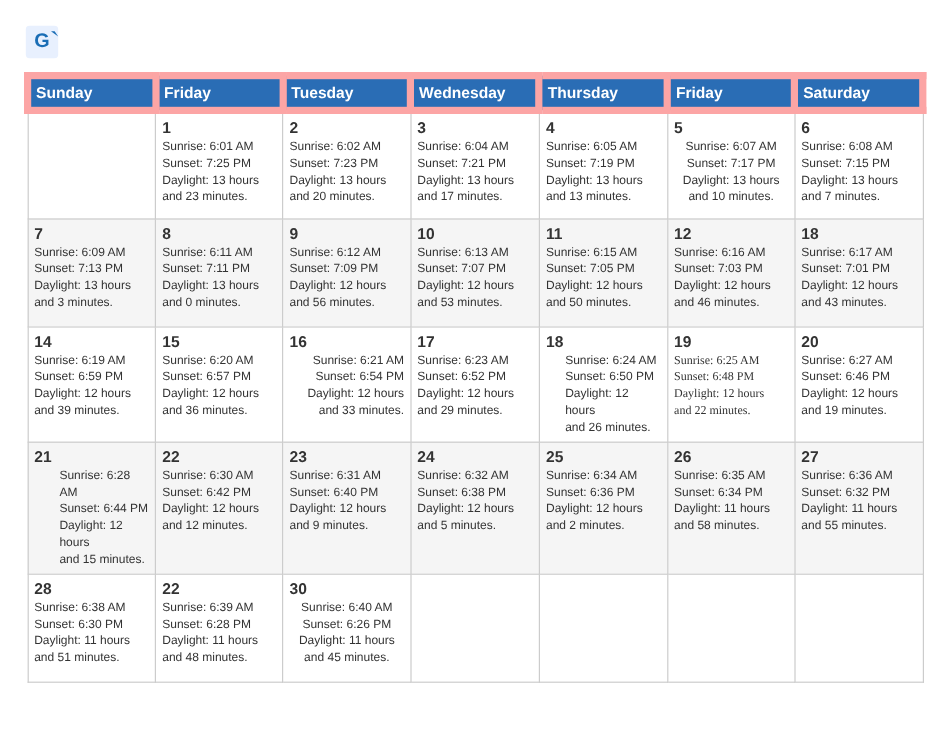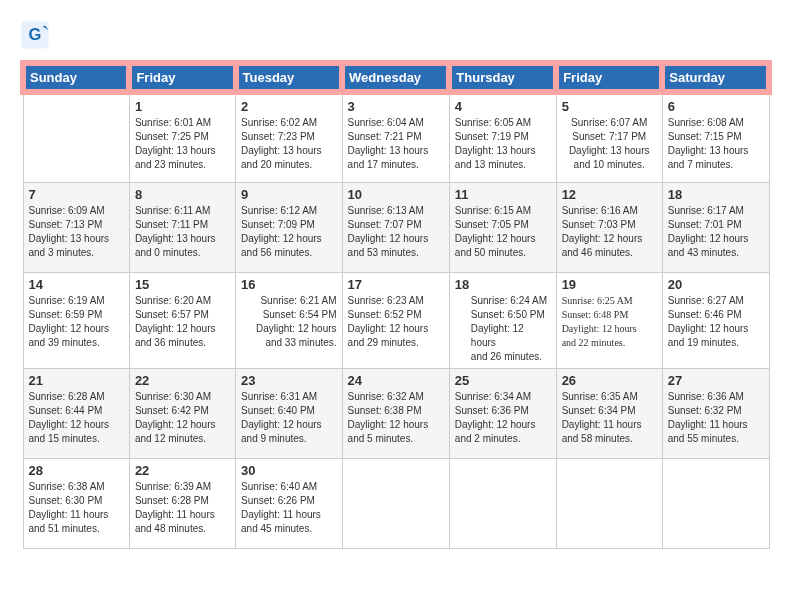--- a/index.html
+++ b/index.html
@@ -263,21 +263,21 @@
           <span class="day-number">20</span>
           <div class="day-info" style="white-space: pre-line;">Sunrise: 6:27 AM
 Sunset: 6:46 PM
 Daylight: 12 hours
 and 19 minutes.</div>
         </td>
       </tr>
       <tr class="row-shaded">
         <td>
           <span class="day-number">21</span>
-          <div class="day-info" style="white-space: pre-line;">Sunrise: 6:28 AM
+          <div class="day-info" style="white-space: pre-line; margin-left: 21px;">Sunrise: 6:28 AM
 Sunset: 6:44 PM
 Daylight: 12 hours
 and 15 minutes.</div>
         </td>
         <td>
           <span class="day-number">22</span>
           <div class="day-info" style="white-space: pre-line;">Sunrise: 6:30 AM
 Sunset: 6:42 PM
 Daylight: 12 hours
 and 12 minutes.</div>
@@ -328,21 +328,21 @@
         </td>
         <td>
           <span class="day-number">22</span>
           <div class="day-info" style="white-space: pre-line;">Sunrise: 6:39 AM
 Sunset: 6:28 PM
 Daylight: 11 hours
 and 48 minutes.</div>
         </td>
         <td>
           <span class="day-number">30</span>
-          <div class="day-info" style="white-space: pre-line;">Sunrise: 6:40 AM
+          <div class="day-info" style="white-space: pre-line; text-align: center;">Sunrise: 6:40 AM
 Sunset: 6:26 PM
 Daylight: 11 hours
 and 45 minutes.</div>
         </td>
         <td class="empty-cell"></td>
         <td class="empty-cell"></td>
         <td class="empty-cell"></td>
         <td class="empty-cell"></td>
       </tr>
     </tbody>

